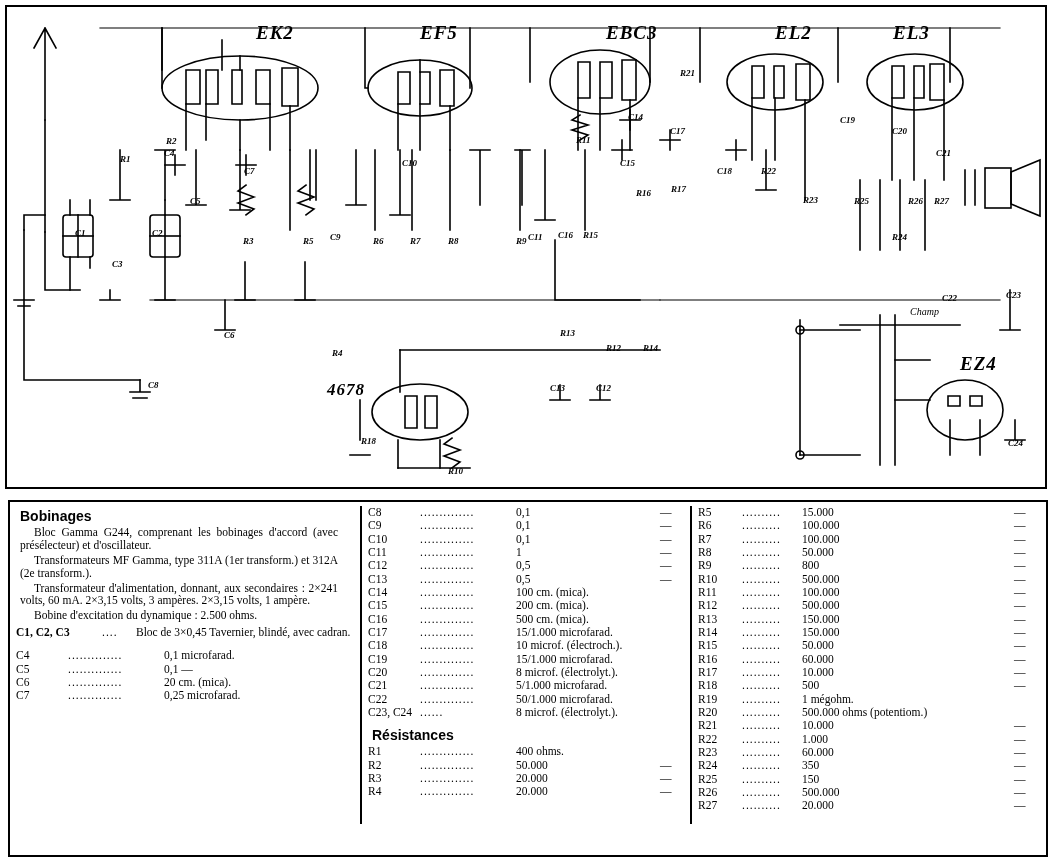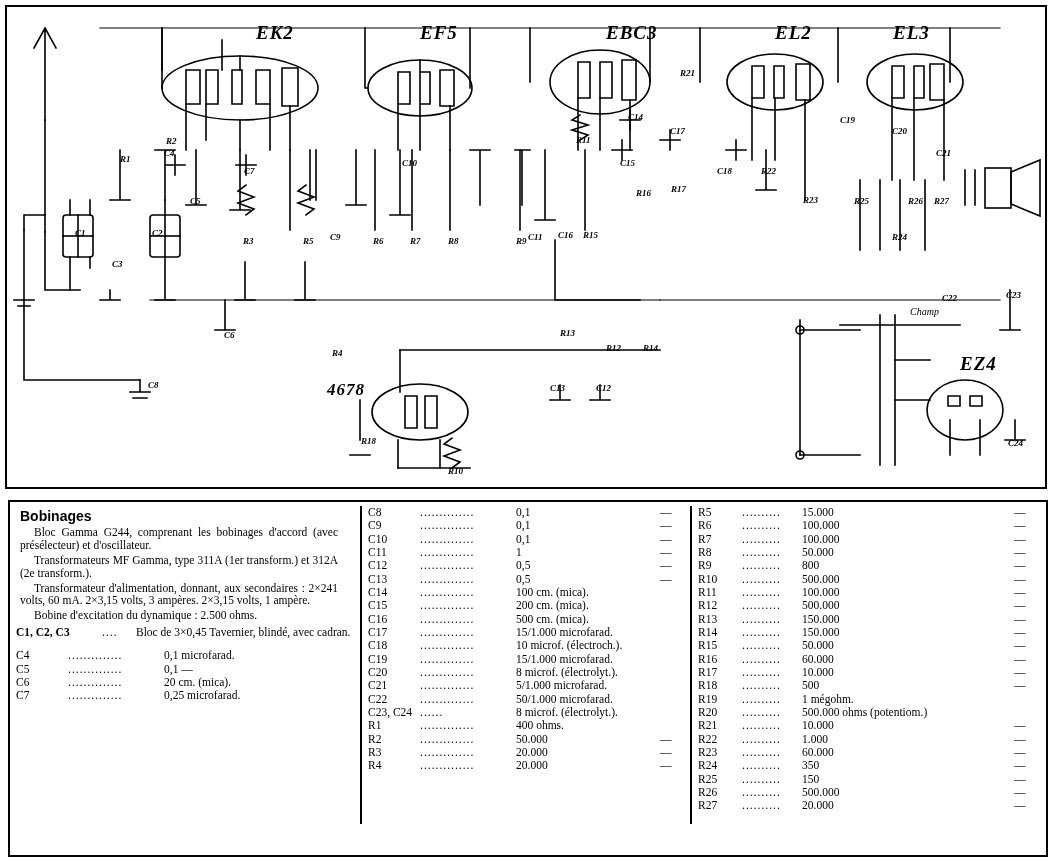--- a/index.html
+++ b/index.html
@@ -362,20 +362,21 @@
               <span class="v">50/1.000 microfarad.</span>
               <span style="flex: 0 0 24px;"></span>
             </div>
             <div class="vrow ">
               <span class="k">C23,  C24</span>
               <span class="d">......</span>
               <span class="v">8 microf. (électrolyt.).</span>
               <span style="flex: 0 0 24px;"></span>
             </div>
           </div>
+        <div class="sec-head" style="margin-top:8px;">Résistances</div>
         <div id="col2-res">
             <div class="vrow ">
               <span class="k">R1</span>
               <span class="d">..............</span>
               <span class="v">400 ohms.</span>
               <span style="flex: 0 0 24px;"></span>
             </div>
             <div class="vrow ">
               <span class="k">R2</span>
               <span class="d">..............</span>

